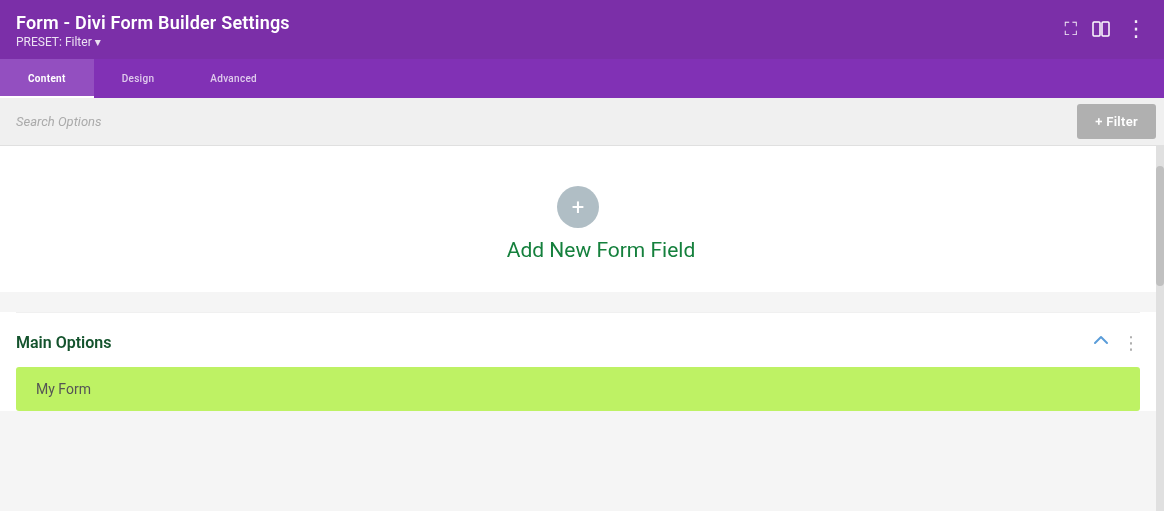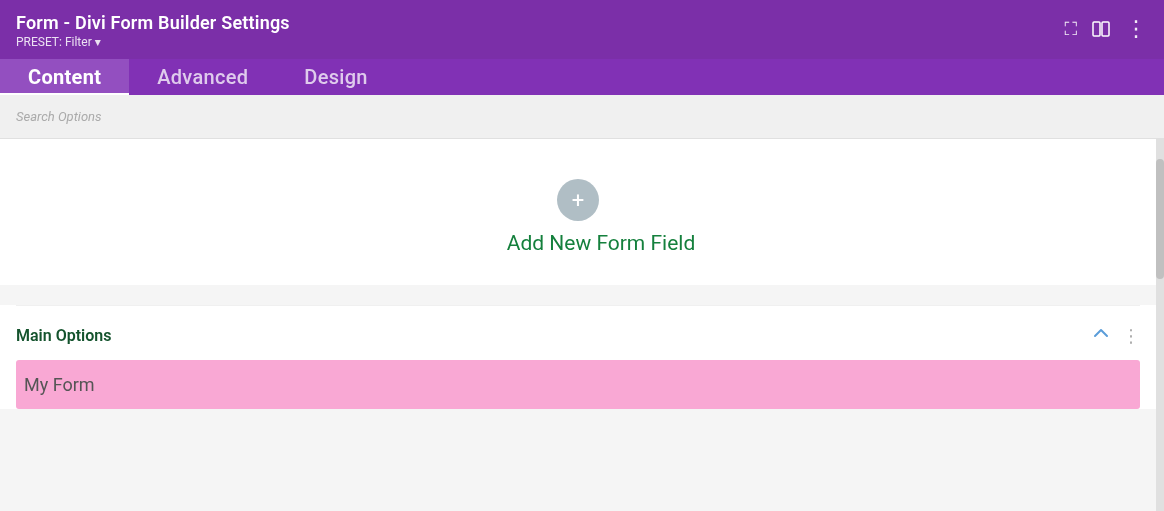--- a/index.html
+++ b/index.html
@@ -63,23 +63,23 @@
     }
 
     
     .tabs-bar {
       background: #8131b5;
       display: flex;
       padding: 0 0;
     }
 
     .tab {
-      padding: 6px 28px;
+      padding: 14px 28px;
       color: rgba(255,255,255,0.75);
-      font-size: 20px;
+      font-size: 10px;
       font-weight: 500;
       cursor: pointer;
       position: relative;
       letter-spacing: 0.3px;
     }
 
     .tab.active {
       background: rgba(255,255,255,0.15);
       color: #fff;
       font-weight: 700;
@@ -205,25 +205,25 @@
     .field-label {
       font-size: 13px;
       font-weight: 700;
       color: #333;
       margin-bottom: 8px;
       display: block;
     }
 
     .field-input {
       width: 100%;
-      background: #f9a8d4;
+      background: #bef264;
       border: none;
       border-radius: 3px;
-      padding: 14px 8px;
-      font-size: 18px;
+      padding: 14px 20px;
+      font-size: 14px;
       color: #555;
       outline: none;
     }
 
     
     .main-wrapper {
       display: flex;
       flex-direction: column;
       height: 511px;
     }
@@ -286,29 +286,32 @@
       </span>
       <span class="header-icon" style="font-size:22px; letter-spacing:1px;">⋮</span>
     </div>
   </div>
 
   <div class="tabs-bar">
     <div class="tab active">
       <span>Content</span>
     </div>
     <div class="tab">
+      <span>Design</span>
+    </div>
+    <div class="tab">
       <span>Advanced</span>
-    </div>
-    <div class="tab">
-      <span>Design</span>
     </div>
   </div>
 
   <div class="search-bar">
     <input class="search-input" type="text" placeholder="Search Options" style="">
+    <button class="filter-btn">
+      <span>+ Filter</span>
+    </button>
   </div>
 
   <div class="scrollbar-area">
     <div class="main-content">
 
       <div class="add-field-area">
         <button class="add-field-btn">
           <span>+</span>
         </button>
         <span class="add-field-label">Add New Form Field</span>

